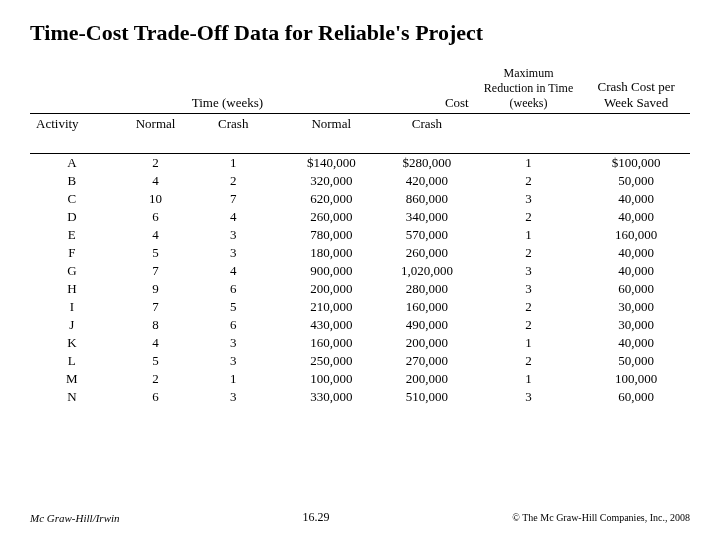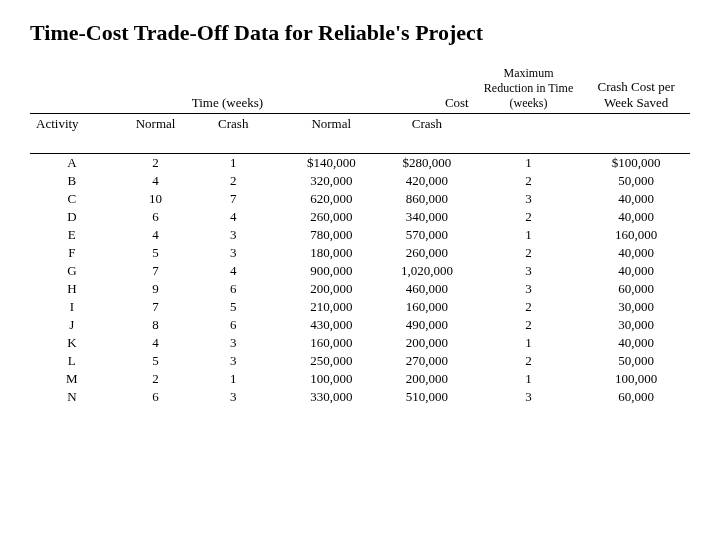--- a/index.html
+++ b/index.html
@@ -178,21 +178,21 @@
       <td class="col-cost-crash">1,020,000</td>
       <td class="col-max-red">3</td>
       <td class="col-crash-cost">40,000</td>
     </tr>
           <tr>
       <td class="col-activity" style="text-align:center;">H</td>
       <td class="col-normal">9</td>
       <td class="col-crash">6</td>
       <td style="width:10px;"></td>
       <td class="col-cost-normal">200,000</td>
-      <td class="col-cost-crash">460,000</td>
+      <td class="col-cost-crash">280,000</td>
       <td class="col-max-red">3</td>
       <td class="col-crash-cost">60,000</td>
     </tr>
           <tr>
       <td class="col-activity" style="text-align:center;">I</td>
       <td class="col-normal">7</td>
       <td class="col-crash">5</td>
       <td style="width:10px;"></td>
       <td class="col-cost-normal">210,000</td>
       <td class="col-cost-crash">160,000</td>
@@ -246,13 +246,18 @@
       <td style="width:10px;"></td>
       <td class="col-cost-normal">330,000</td>
       <td class="col-cost-crash">510,000</td>
       <td class="col-max-red">3</td>
       <td class="col-crash-cost">60,000</td>
     </tr>
         </tbody>
     </table>
   </div>
 
+  <div class="footer">
+    <span class="footer-left">Mc Graw-Hill/Irwin</span>
+    <span class="footer-center">16.29</span>
+    <span class="footer-right">© The Mc Graw-Hill Companies, Inc., 2008</span>
+  </div>
 </div>
 
 </body></html>

